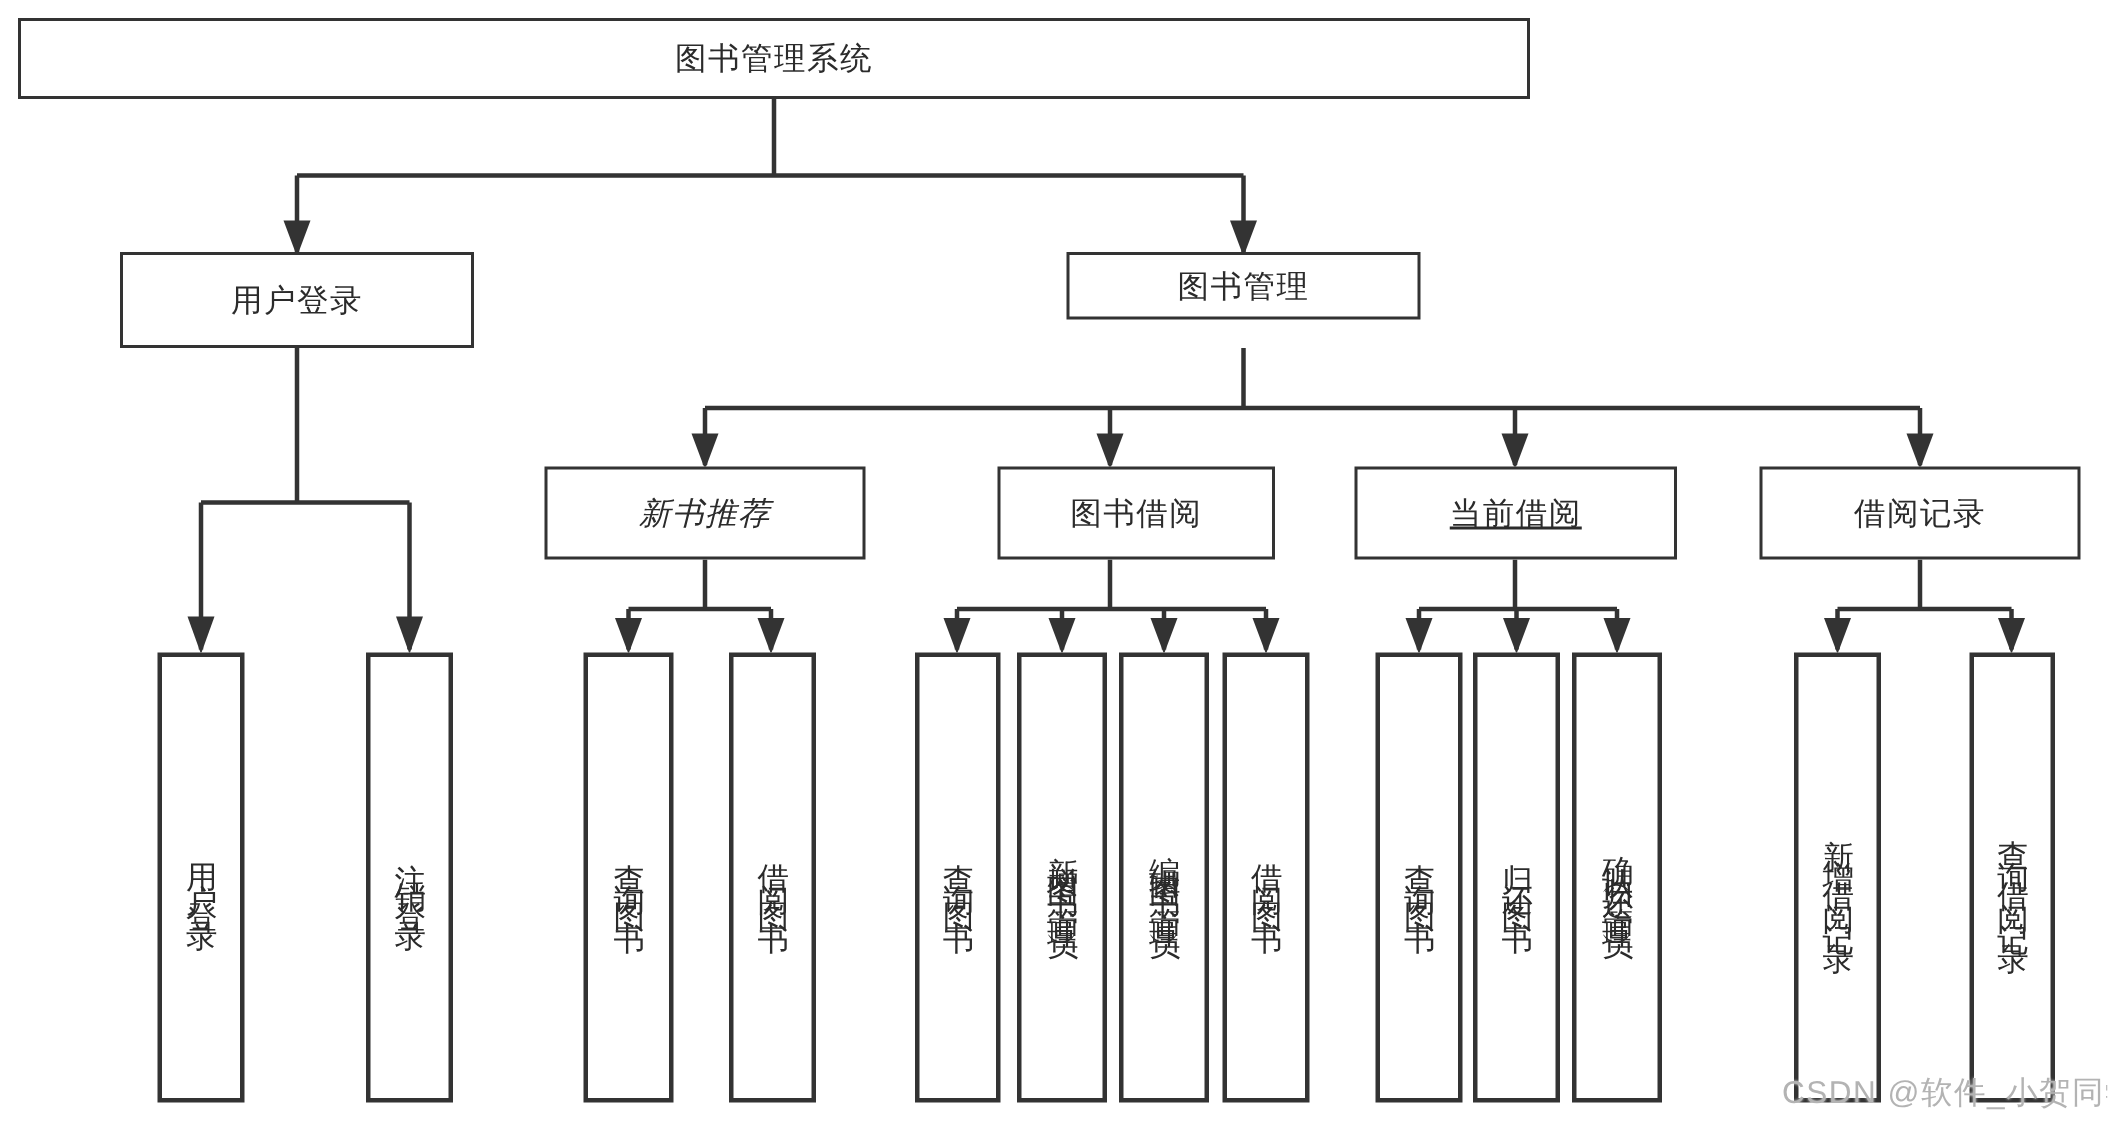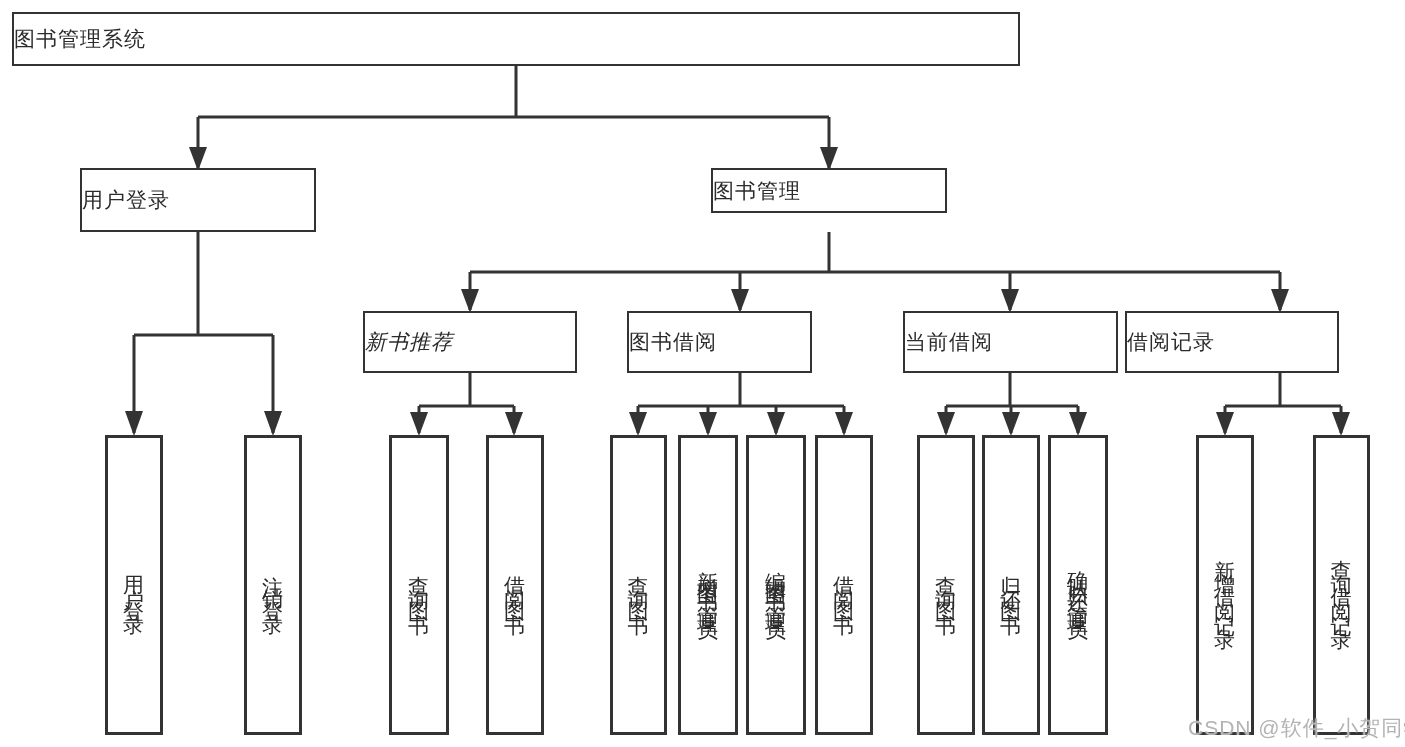--- a/index.html
+++ b/index.html
@@ -9,21 +9,21 @@
     background:#ffffff;
     font-family:"Liberation Sans","DejaVu Sans",sans-serif;
     overflow:hidden;
   }
   .wires{position:absolute;left:0;top:0;}
   .hbox{
     position:absolute;
     box-sizing:border-box;
     border:2.5px solid #333333;
     background:#ffffff;
-    display:flex;align-items:center;
+    display:flex;align-items:center;justify-content:center;
     font-size:21px;color:#2b2b2b;
     letter-spacing:1px;
     white-space:nowrap;
   }
   .vbox{
     position:absolute;
     top:435px;height:300px;
     box-sizing:border-box;
     border:3px solid #333333;
     background:#ffffff;
@@ -101,27 +101,27 @@
   <div class="hbox" style="left:80px;top:168px;width:236px;height:64px;">
     <span>用户登录</span>
   </div>
   <div class="hbox" style="left:711px;top:168px;width:236px;height:45px;">
     <span>图书管理</span>
   </div>
 
   <div class="hbox" style="left:363px;top:311px;width:214px;height:62px;font-style:italic;">
     <span>新书推荐</span>
   </div>
-  <div class="hbox" style="left:627px;top:311px;width:185px;height:62px;">
+  <div class="hbox" style="left:665px;top:311px;width:185px;height:62px;">
     <span>图书借阅</span>
   </div>
-  <div class="hbox" style="left:903px;top:311px;width:215px;height:62px;">
+  <div class="hbox" style="left:903px;top:311px;width:215px;height:62px;text-decoration:underline;">
     <span>当前借阅</span>
   </div>
-  <div class="hbox" style="left:1125px;top:311px;width:214px;height:62px;">
+  <div class="hbox" style="left:1173px;top:311px;width:214px;height:62px;">
     <span>借阅记录</span>
   </div>
 
   <div class="vbox" style="left:105px;width:58px;">
     <span class="vtext">用户登录</span>
   </div>
   <div class="vbox" style="left:244px;width:58px;">
     <span class="vtext">注销登录</span>
   </div>
 

